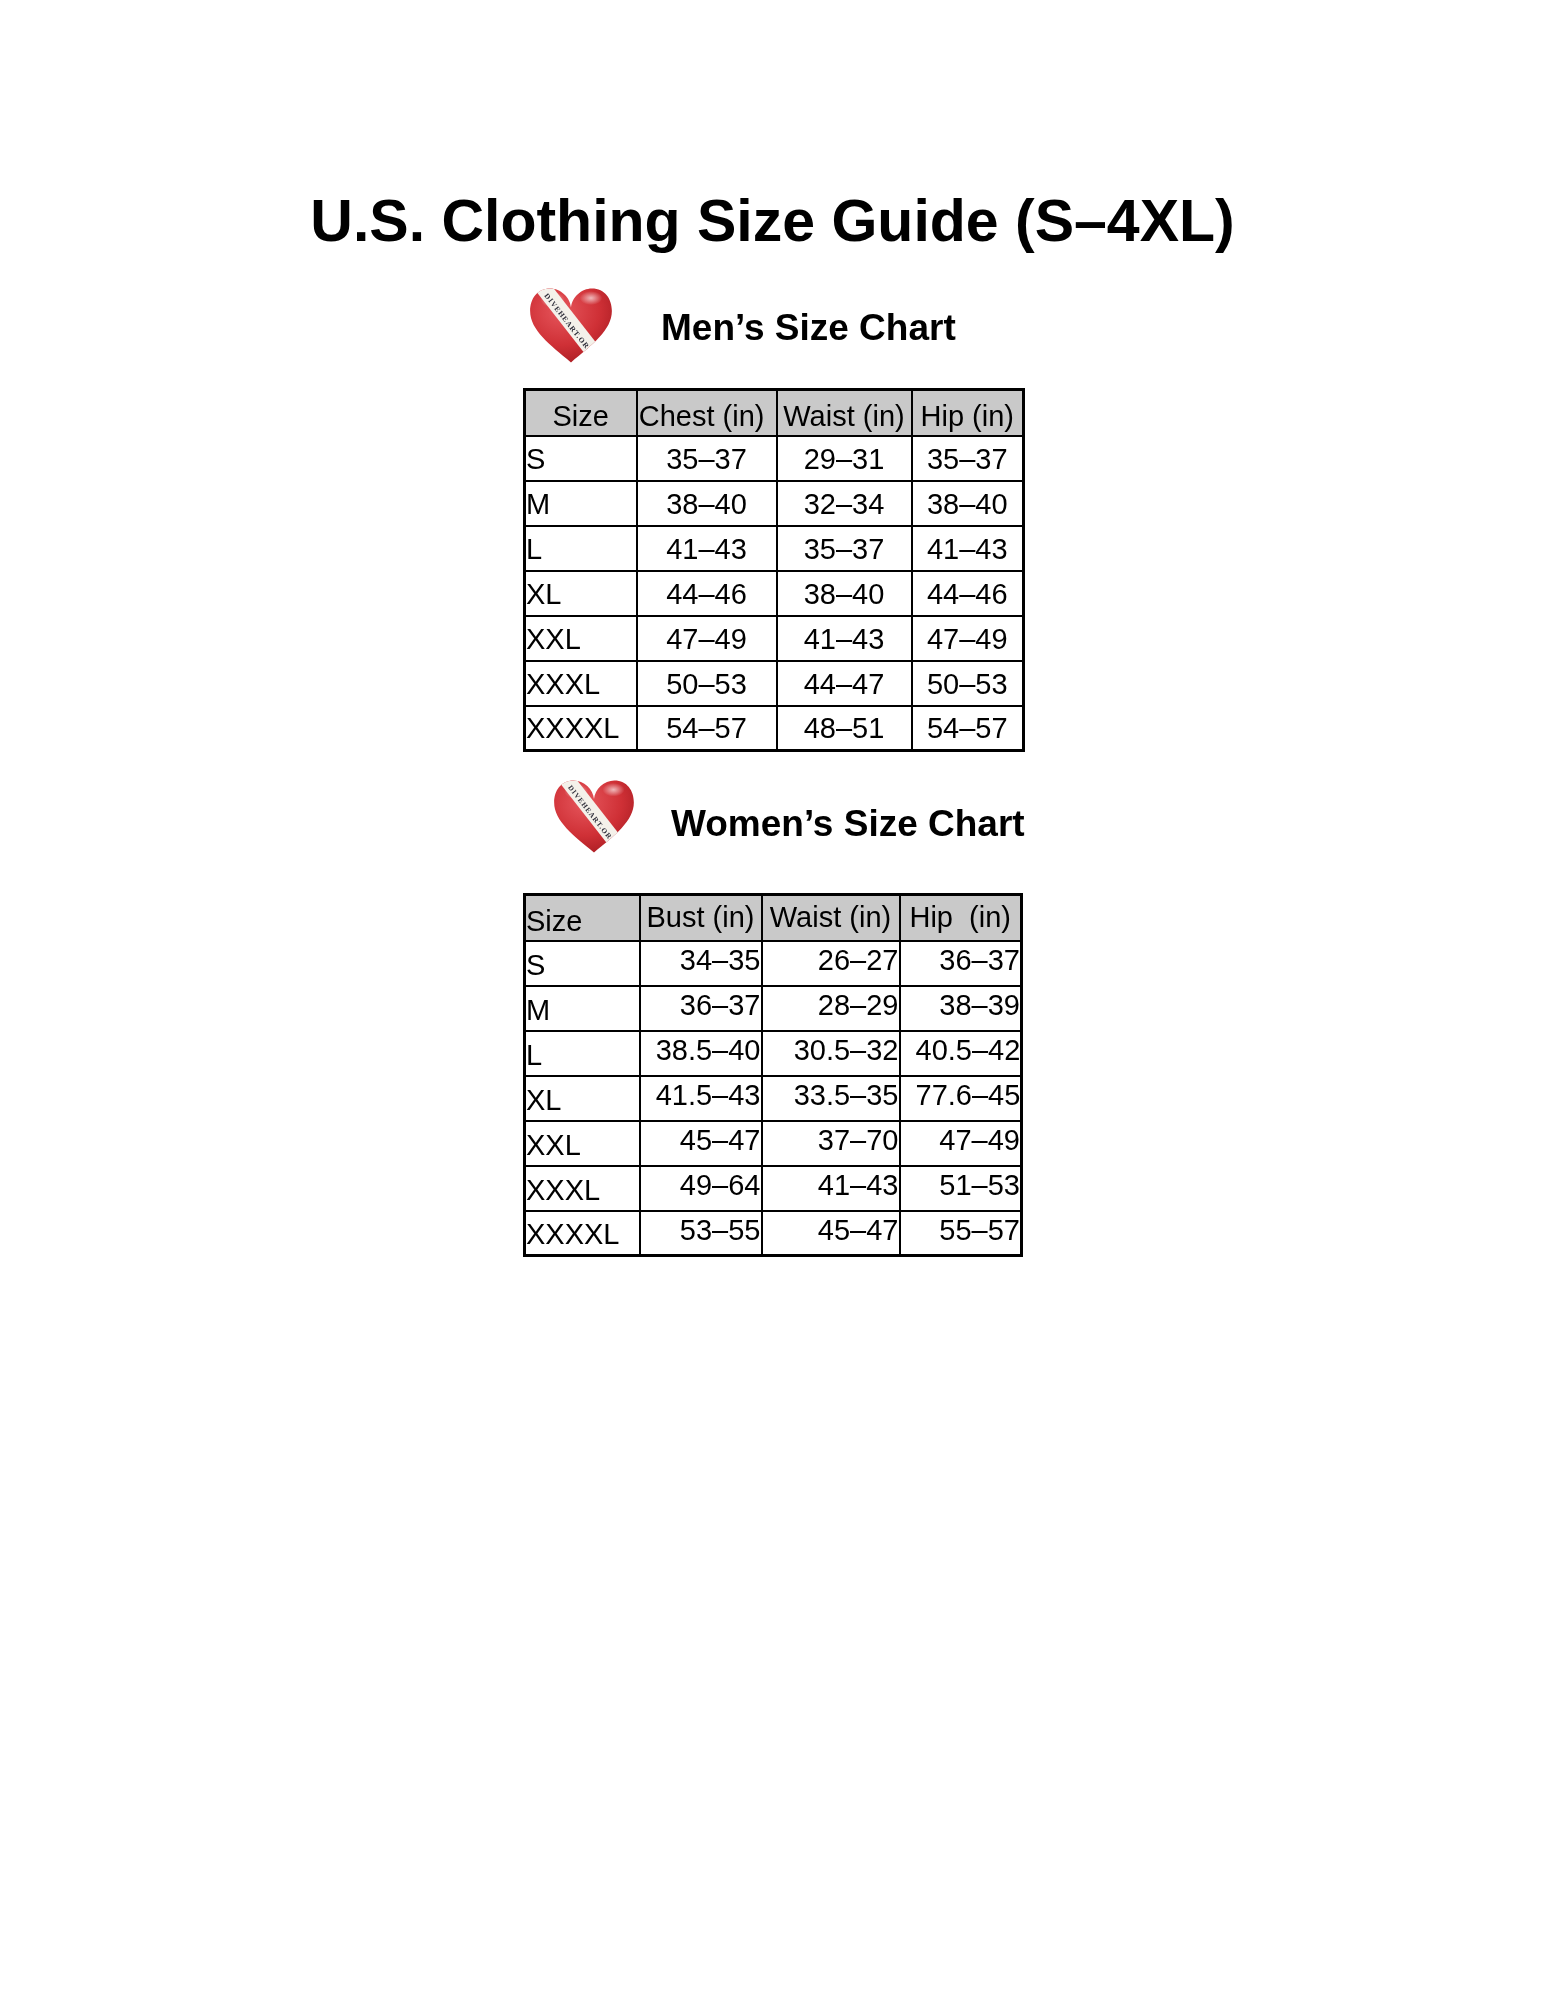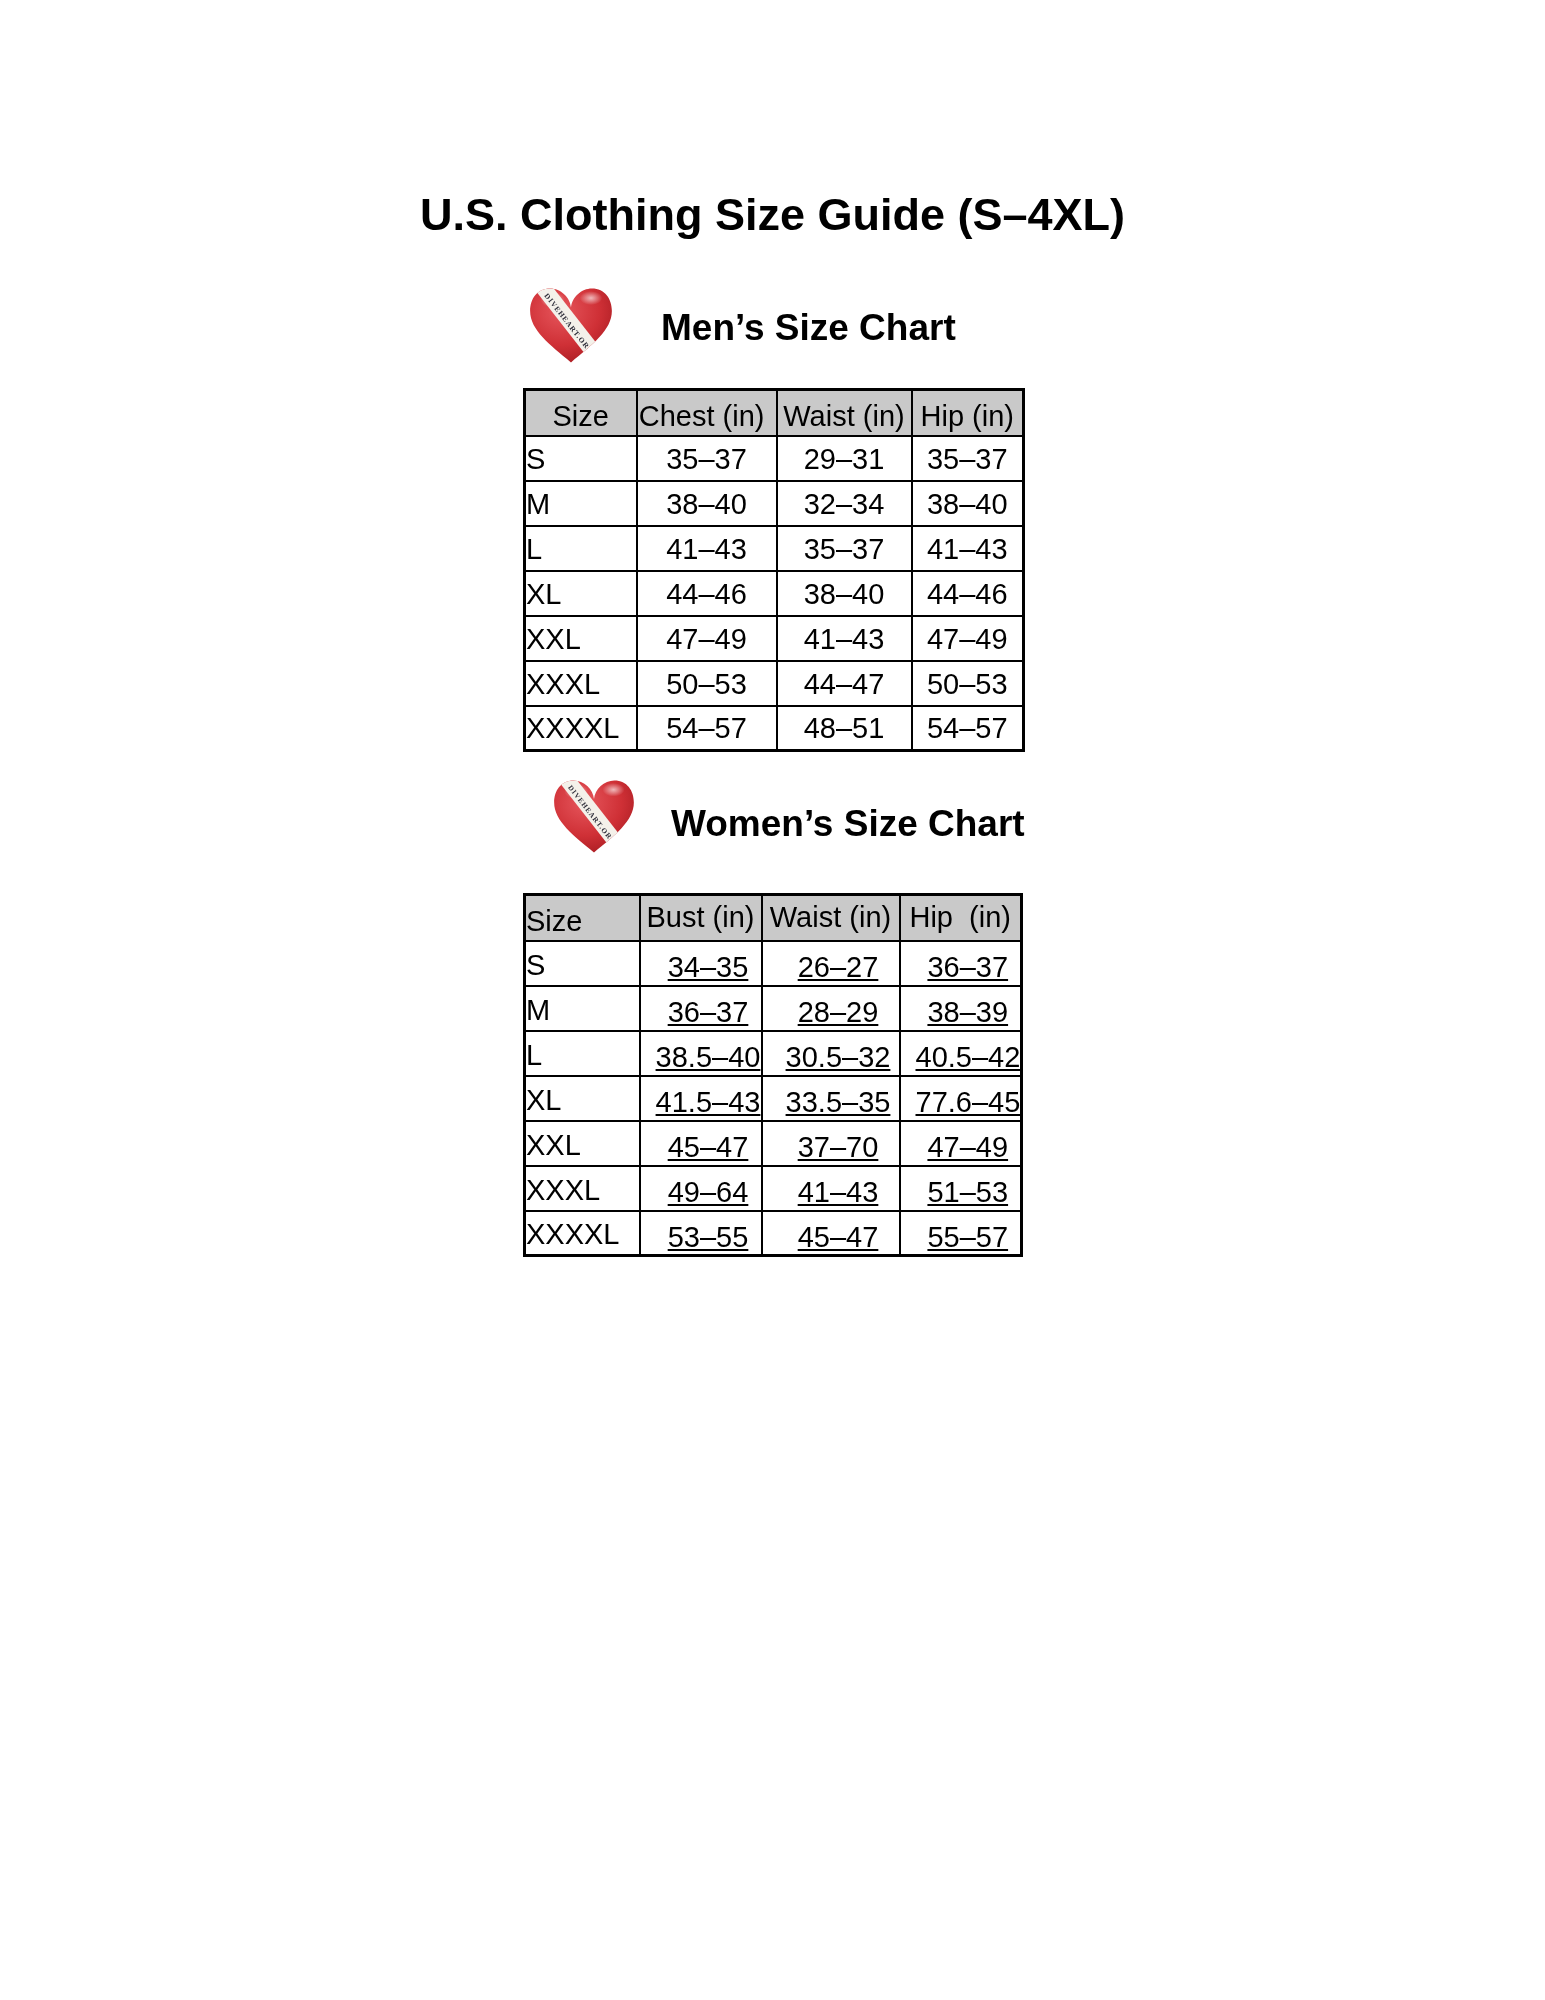--- a/index.html
+++ b/index.html
@@ -3,21 +3,21 @@
 <meta charset="utf-8">
 <style>
   html,body{margin:0;padding:0;background:#ffffff;}
   .page{
     position:relative;width:1545px;height:2000px;background:#ffffff;
     font-family:"Liberation Sans","DejaVu Sans",sans-serif;color:#000;
     overflow:hidden;
   }
   .title{
     position:absolute;top:191px;left:0;width:1545px;text-align:center;
-    font-size:45px;font-weight:bold;line-height:1.05;letter-spacing:0px;margin:0;
+    font-size:59px;font-weight:bold;line-height:1.05;letter-spacing:0px;margin:0;
   }
   .chart-heading{position:absolute;font-size:37px;font-weight:bold;line-height:40px;margin:8px;white-space:nowrap;}
   .head-m{left:653px;top:300px;}
   .head-w{left:663px;top:796px;}
   .heart{position:absolute;}
   .heart-m{left:526px;top:285px;width:90px;height:80px;}
   .heart-w{left:548px;top:777px;width:92px;height:78px;}
   .heart svg{width:100%;height:100%;display:block;}
 
   table.size-table{
@@ -39,21 +39,21 @@
   
   .table-m thead th{vertical-align:bottom;padding-bottom:4px;text-align:center;}
   .table-m thead th.col-chest{text-align:right;padding-right:11px;}
   .table-m tbody th,.table-m tbody td{vertical-align:bottom;padding-bottom:6px;}
   .table-m tbody td{text-align:center;}
 
   
   .table-w thead th{vertical-align:middle;text-align:center;}
   .table-w thead th.col-size{vertical-align:bottom;padding-bottom:4px;text-align:left;}
   .table-w tbody th{vertical-align:bottom;padding-bottom:5px;}
-  .table-w tbody td{vertical-align:top;padding-top:11px;text-align:center;padding-left:15px;text-decoration:underline;}
+  .table-w tbody td{vertical-align:top;padding-top:4px;text-align:right;padding-left:15px;}
 </style>
 </head>
 <body>
 
 <div class="page">
 
   <h1 class="title">U.S. Clothing Size Guide (S–4XL)</h1>
 
   <div class="heart heart-m">
     <svg viewBox="0 0 100 92" xmlns="http://www.w3.org/2000/svg">

